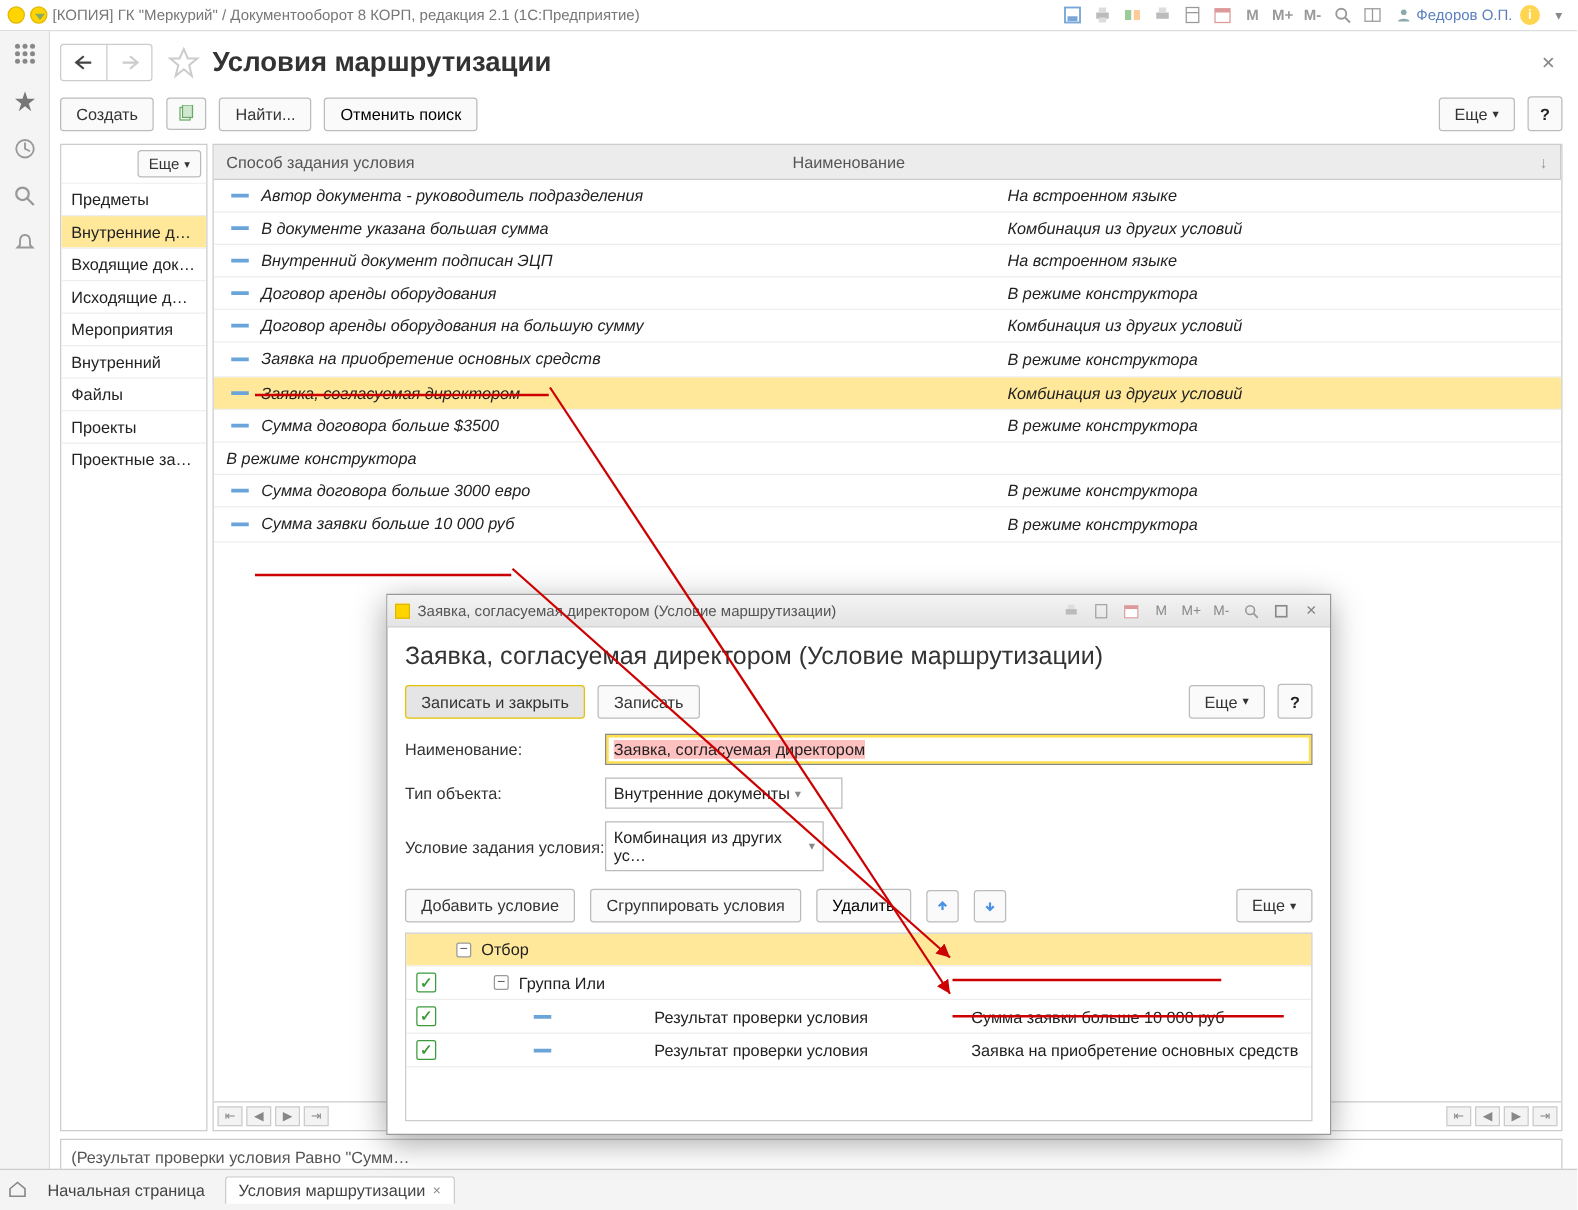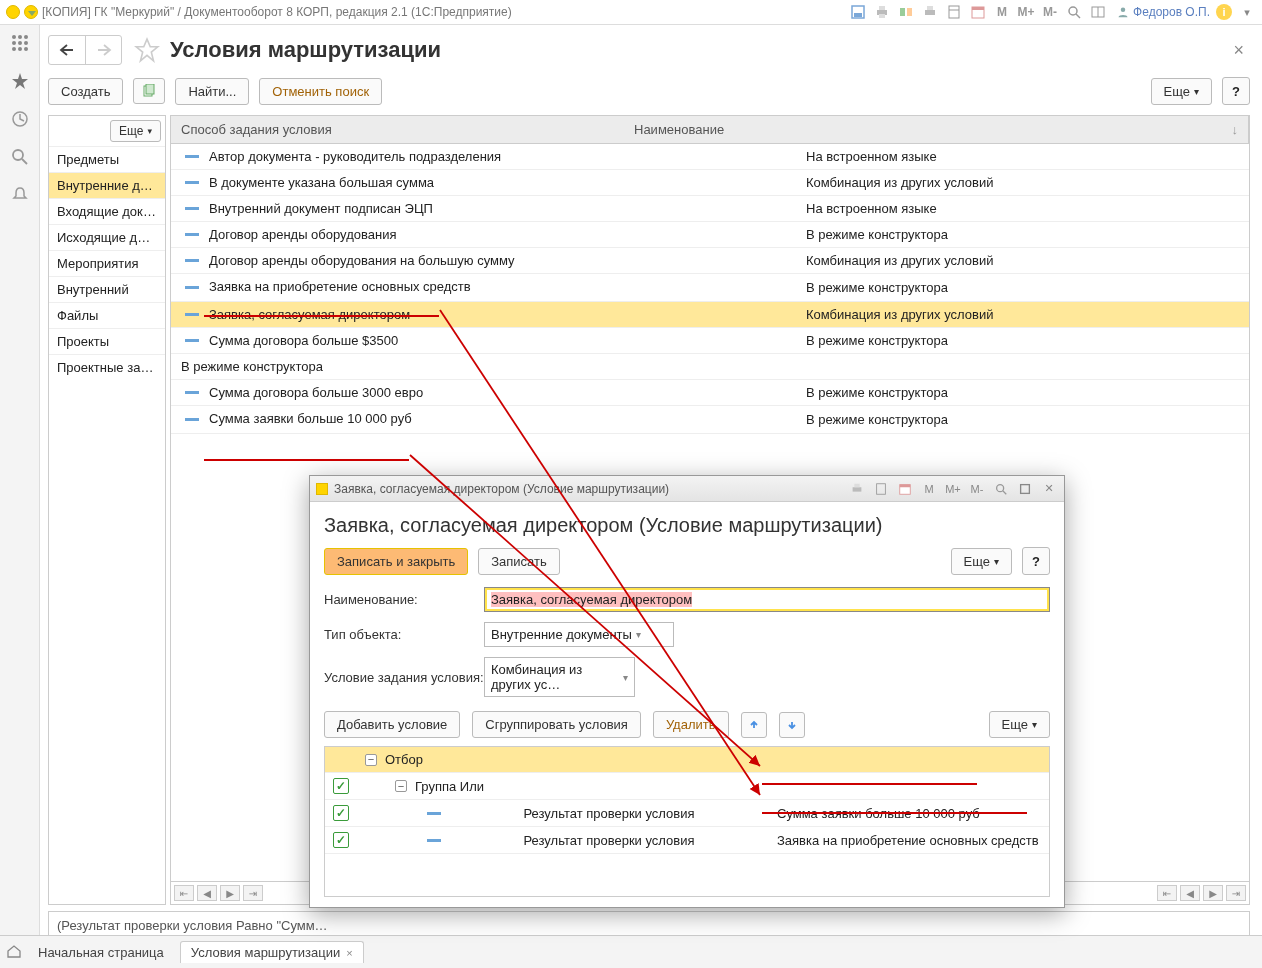--- a/index.html
+++ b/index.html
@@ -31,21 +31,21 @@
   .navbtns { display:flex; border:1px solid #ccc; border-radius:3px; margin-right:12px;}
   .navbtn { width:36px; height:28px; display:flex; align-items:center; justify-content:center; color:#555;}
   .navbtn+.navbtn{border-left:1px solid #ccc;}
   .star { width:26px;height:26px;color:#ccc; margin-right:10px;}
   .page-title { font-size:22px; font-weight:600; color:#333; }
   .close-x { margin-left:auto; color:#888; font-size:18px; padding:2px 6px; }
 
   
   .toolbar { display:flex; align-items:center; gap:10px; padding:6px 12px 10px 8px;}
   .btn { border:1px solid #bbb; background:#fafafa; border-radius:3px; padding:5px 12px; font-size:13px; color:#333; display:inline-flex; align-items:center; gap:4px;}
-  .btn.disabled{color:#a16207;}
+  .btn.disabled{color:#000000;}
   .btn.icon-only{padding:5px 8px;}
   .btn.small{padding:3px 8px; font-size:12px;}
   .spacer{flex:1;}
   .qbtn{border:1px solid #bbb;background:#fafafa;border-radius:3px;width:28px;height:28px;display:flex;align-items:center;justify-content:center;font-weight:bold;}
 
   
   .content { flex:1; display:flex; min-height:0; padding:0 12px 0 8px; gap:4px;}
   .side-panel { width:118px; min-width:118px; border:1px solid #ccc; background:#fff; display:flex; flex-direction:column; overflow:hidden;}
   .side-more { align-self:flex-end; margin:4px 4px 4px 0;}
   .side-list{overflow:auto;}
@@ -53,21 +53,21 @@
   .side-item.sel{background:#ffe89a;}
   .table-wrap{flex:1; border:1px solid #ccc; min-width:0; display:flex; flex-direction:column; overflow:hidden;}
   .thead{display:flex; background:#ececec; border-bottom:1px solid #ccc; font-size:13px; color:#555;}
   .th{padding:6px 10px;}
   .th-name{flex:0 0 625px; border-right:1px solid #ccc; display:flex;}
   .th-name .sort{margin-left:auto;color:#999;}
   .th-type{flex:1;}
   .tbody{flex:1; overflow:auto;}
   .trow{display:flex; border-bottom:1px solid #eee; align-items:center;}
   .trow.sel{background:#ffe89a;}
-  .td{padding:5px 10px; font-size:13px;}
+  .td{padding:5px 10px; font-size:13px;font-style:italic;}
   .td-name{flex:0 0 625px; display:flex; align-items:center; gap:10px;}
   .td-type{flex:1;}
   .dash{width:14px;height:3px;background:#6aa4d9;display:inline-block; margin-left:4px;}
   .table-footer{display:flex;gap:4px;padding:3px;border-top:1px solid #ccc;justify-content:space-between;}
   .pagers{display:flex;gap:3px;}
   .pagers .pg{width:20px;height:16px;border:1px solid #ccc;background:#f3f3f3;display:flex;align-items:center;justify-content:center;font-size:10px;color:#888;}
 
   
   .result-bar{margin:6px 12px 0 8px; border:1px solid #ccc; padding:6px 8px; font-size:13px; color:#555;}
 
@@ -79,21 +79,21 @@
   .tab .x{color:#888;font-size:11px;}
 
   
   .dialog{position:absolute; left:309px; top:475px; width:756px; height:433px; background:#fff; border:1px solid #999; box-shadow:0 6px 24px rgba(0,0,0,0.35);}
   .dlg-title{height:26px; background:linear-gradient(#f3f3f3,#e4e4e4); border-bottom:1px solid #ccc; display:flex; align-items:center; padding:0 6px; font-size:12px; color:#555; gap:6px;}
   .dlg-title .dt-spacer{flex:1;}
   .dlg-title .di{width:18px;height:18px;display:flex;align-items:center;justify-content:center;font-size:11px;color:#888;}
   .dlg-body{padding:12px 14px 10px 14px; display:flex; flex-direction:column; height:calc(100% - 26px);}
   .dlg-h{font-size:20px; font-weight:400; color:#333; margin-bottom:10px;}
   .dlg-bar{display:flex; gap:10px; align-items:center; margin-bottom:12px;}
-  .btn.yellow{background:#fdba74; border-color:#e6c200; font-weight:normal;}
+  .btn.yellow{background:#e5e5e5; border-color:#e6c200; font-weight:normal;}
   .formrow{display:flex; align-items:center; margin-bottom:10px; font-size:13px;}
   .formrow .lbl{width:160px; color:#333;}
   .inputlike{border:1px solid #bbb; padding:4px 6px; font-size:13px; background:#fff; display:flex; align-items:center;}
   .inputlike .dd{margin-left:4px;color:#888;font-size:10px;}
   .hl-input{border:1px solid #888; box-shadow:0 0 0 2px #ffe24b inset; padding:4px 6px; flex:1; font-size:13px;}
   .hl-input span{background:#ffc0c0;}
   .dlg-bar2{display:flex; gap:12px; align-items:center; margin:4px 0 8px 0;}
   .arrow-btn{border:1px solid #bbb;background:#fafafa;border-radius:3px;width:26px;height:26px;display:flex;align-items:center;justify-content:center;}
   .arrow-btn.up svg{transform:rotate(180deg);}
   .tree{border:1px solid #ccc; flex:1; overflow:auto;}
@@ -454,21 +454,21 @@
     </div>
     <div class="formrow">
       <span class="lbl">Тип объекта:</span>
       <div class="inputlike" style="width:190px">
           <span>Внутренние документы</span>
           <span class="dd">▾</span>
         </div>
     </div>
     <div class="formrow">
       <span class="lbl">Условие задания условия:</span>
-      <div class="inputlike" style="width:151px">
+      <div class="inputlike" style="width:175px">
           <span>Комбинация из других ус…</span>
           <span class="dd">▾</span>
         </div>
     </div>
     <div class="dlg-bar2">
       <span class="btn">Добавить условие</span>
       <span class="btn">Сгруппировать условия</span>
       <span class="btn disabled">Удалить</span>
       <span class="arrow-btn up">
           <svg width="12" height="12" viewBox="0 0 12 12">

